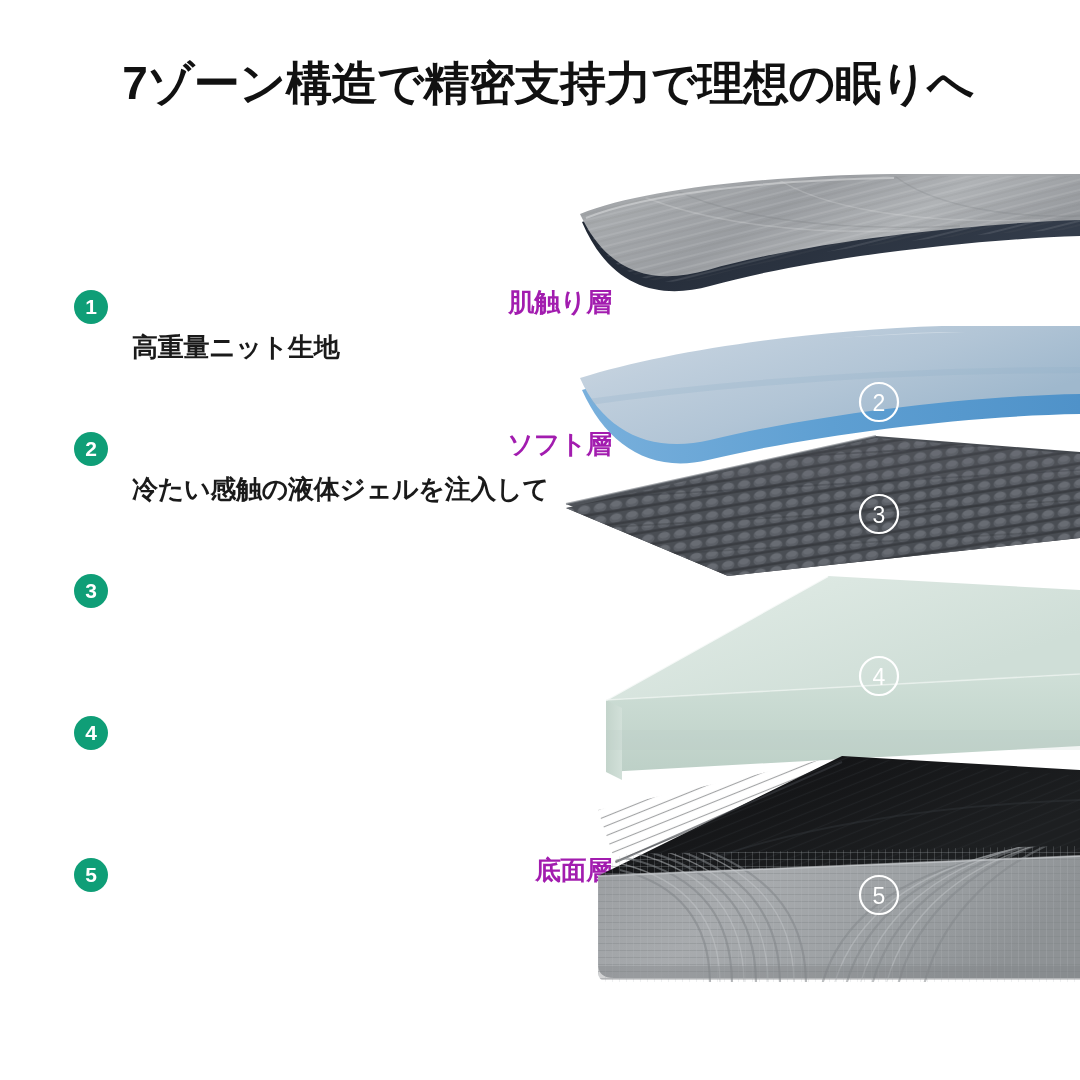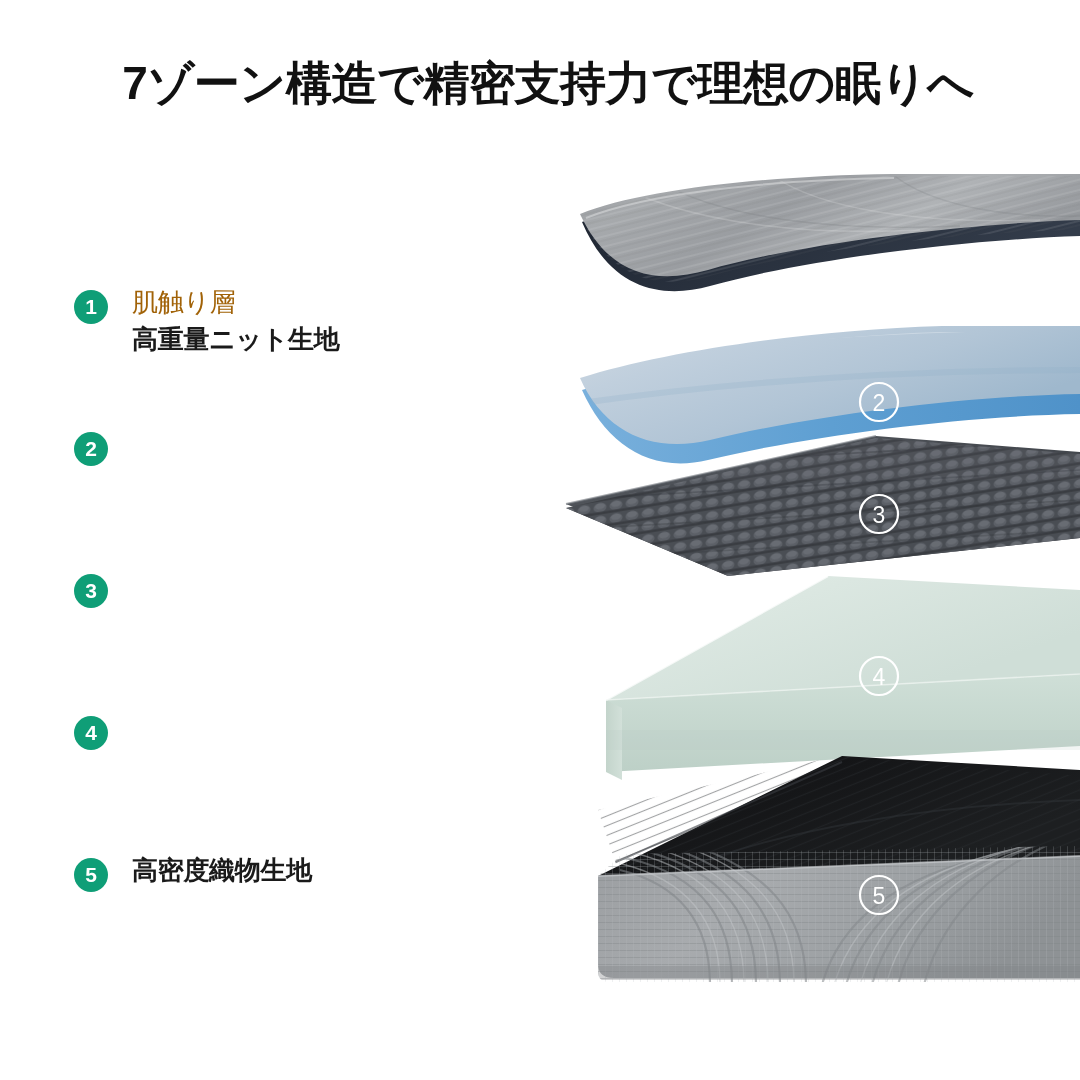--- a/index.html
+++ b/index.html
@@ -64,33 +64,35 @@
     text-align: center;
   }
   .legend-text {
     position: absolute;
     left: 58px;
     top: -4px;
     width: 480px;
   }
   .legend-title {
     font-size: 26px;
-    font-weight: 400;
-    color: #a16207;
+    font-weight: 700;
+    color: #a21caf;
     line-height: 1.42;
     letter-spacing: -0.3px;
     white-space: nowrap;
+    text-align: right;
   }
   .legend-desc {
     font-size: 26px;
     font-weight: 700;
     color: #1a1a1a;
     line-height: 1.42;
     letter-spacing: -0.3px;
     white-space: nowrap;
+    margin-top: 8px;
   }
 
   
   .illustration {
     position: absolute;
     left: 560px;
     top: 170px;
     width: 520px;
     height: 860px;
   }
@@ -121,36 +123,40 @@
     <div class="legend-item">
       <div class="badge">1</div>
       <div class="legend-text">
         <div class="legend-title">肌触り層</div>
         <div class="legend-desc">高重量ニット生地</div>
       </div>
     </div>
 
     <div class="legend-item">
       <div class="badge">2</div>
+      <div class="legend-text">
+        <div class="legend-title">ソフト層</div>
+        <div class="legend-desc">冷たい感触の液体ジェルを注入して</div>
+      </div>
     </div>
 
     <div class="legend-item">
       <div class="badge">3</div>
     </div>
 
     <div class="legend-item">
       <div class="badge">4</div>
       <div class="legend-text">
       </div>
     </div>
 
     <div class="legend-item">
       <div class="badge">5</div>
       <div class="legend-text">
-        <div class="legend-desc">高密度織物生地</div>
+        <div class="legend-title">底面層</div>
       </div>
     </div>
 
   </div>
 
   <div class="illustration">
     <svg width="520" height="860" viewBox="0 0 520 860" xmlns="http://www.w3.org/2000/svg">
       <defs>
 
         <linearGradient id="gKnitTop" x1="0" y1="0" x2="1" y2="0.35">

